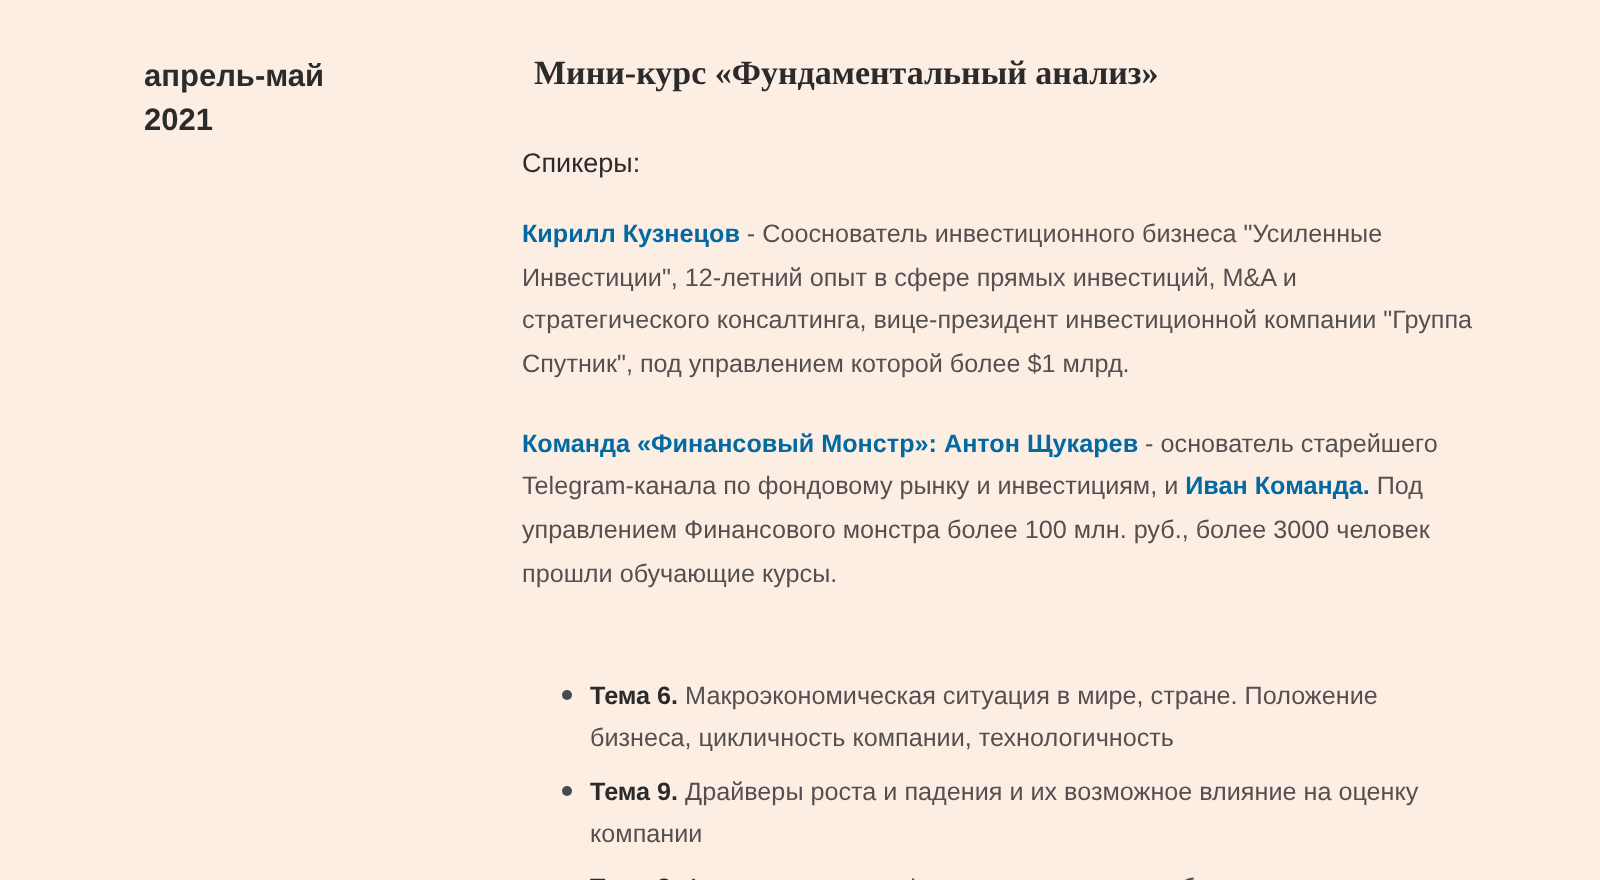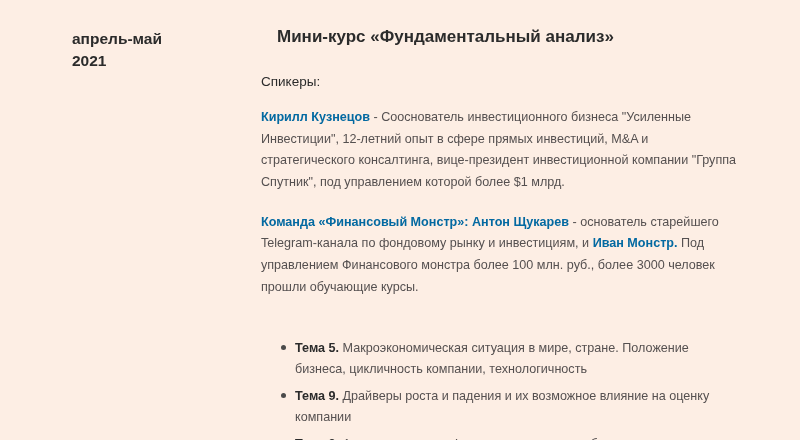--- a/index.html
+++ b/index.html
@@ -37,21 +37,22 @@
     position: absolute;
     left: 261px;
     top: 26px;
     width: 480px;
   }
   .course-title {
     font-size: 17px;
     font-weight: bold;
     color: #2b2b2b;
     line-height: 1.3;
-    margin: 0 0 26px 16px;
+    margin: 0 0 26px 6px;
+    font-family: Liberation Serif, serif;
   }
   .speakers-label {
     font-size: 13.5px;
     font-weight: normal;
     color: #2b2b2b;
     margin: 0 0 18px 0;
   }
   .para {
     font-size: 12.6px;
     line-height: 1.72;
@@ -105,26 +106,26 @@
 
     <h1 class="course-title">Мини-курс «Фундаментальный анализ»</h1>
 
     <div class="speakers-label">Спикеры:</div>
 
     <p class="para">
       <b>Кирилл Кузнецов</b><span> - </span><span>Сооснователь инвестиционного бизнеса "Усиленные Инвестиции", 12-летний опыт в сфере прямых инвестиций, M&amp;A и стратегического консалтинга, вице-президент инвестиционной компании "Группа Спутник", под управлением которой более $1 млрд.</span>
     </p>
 
     <p class="para">
-      <b>Команда «Финансовый Монстр»: Антон Щукарев</b><span> - </span><span>основатель старейшего Telegram-канала по фондовому рынку и инвестициям, и </span><b>Иван Монстр.</b><span> Под управлением Финансового монстра более 100 млн. руб., более 3000 человек прошли обучающие курсы.</span>
+      <b>Команда «Финансовый Монстр»: Антон Щукарев</b><span> - </span><span>основатель старейшего Telegram-канала по фондовому рынку и инвестициям, и </span><b>Иван Команда.</b><span> Под управлением Финансового монстра более 100 млн. руб., более 3000 человек прошли обучающие курсы.</span>
     </p>
 
     <ul class="topics">
       <li>
-        <b>Тема 5.</b><span> Макроэкономическая ситуация в мире, стране. Положение бизнеса, цикличность компании, технологичность</span>
+        <b>Тема 6.</b><span> Макроэкономическая ситуация в мире, стране. Положение бизнеса, цикличность компании, технологичность</span>
       </li>
       <li>
         <b>Тема 9.</b><span> Драйверы роста и падения и их возможное влияние на оценку компании</span>
       </li>
       <li>
         <b>Тема 3.</b><span> Анализ компании. Финансовое состояние бизнеса</span>
       </li>
 
     </ul>
 

